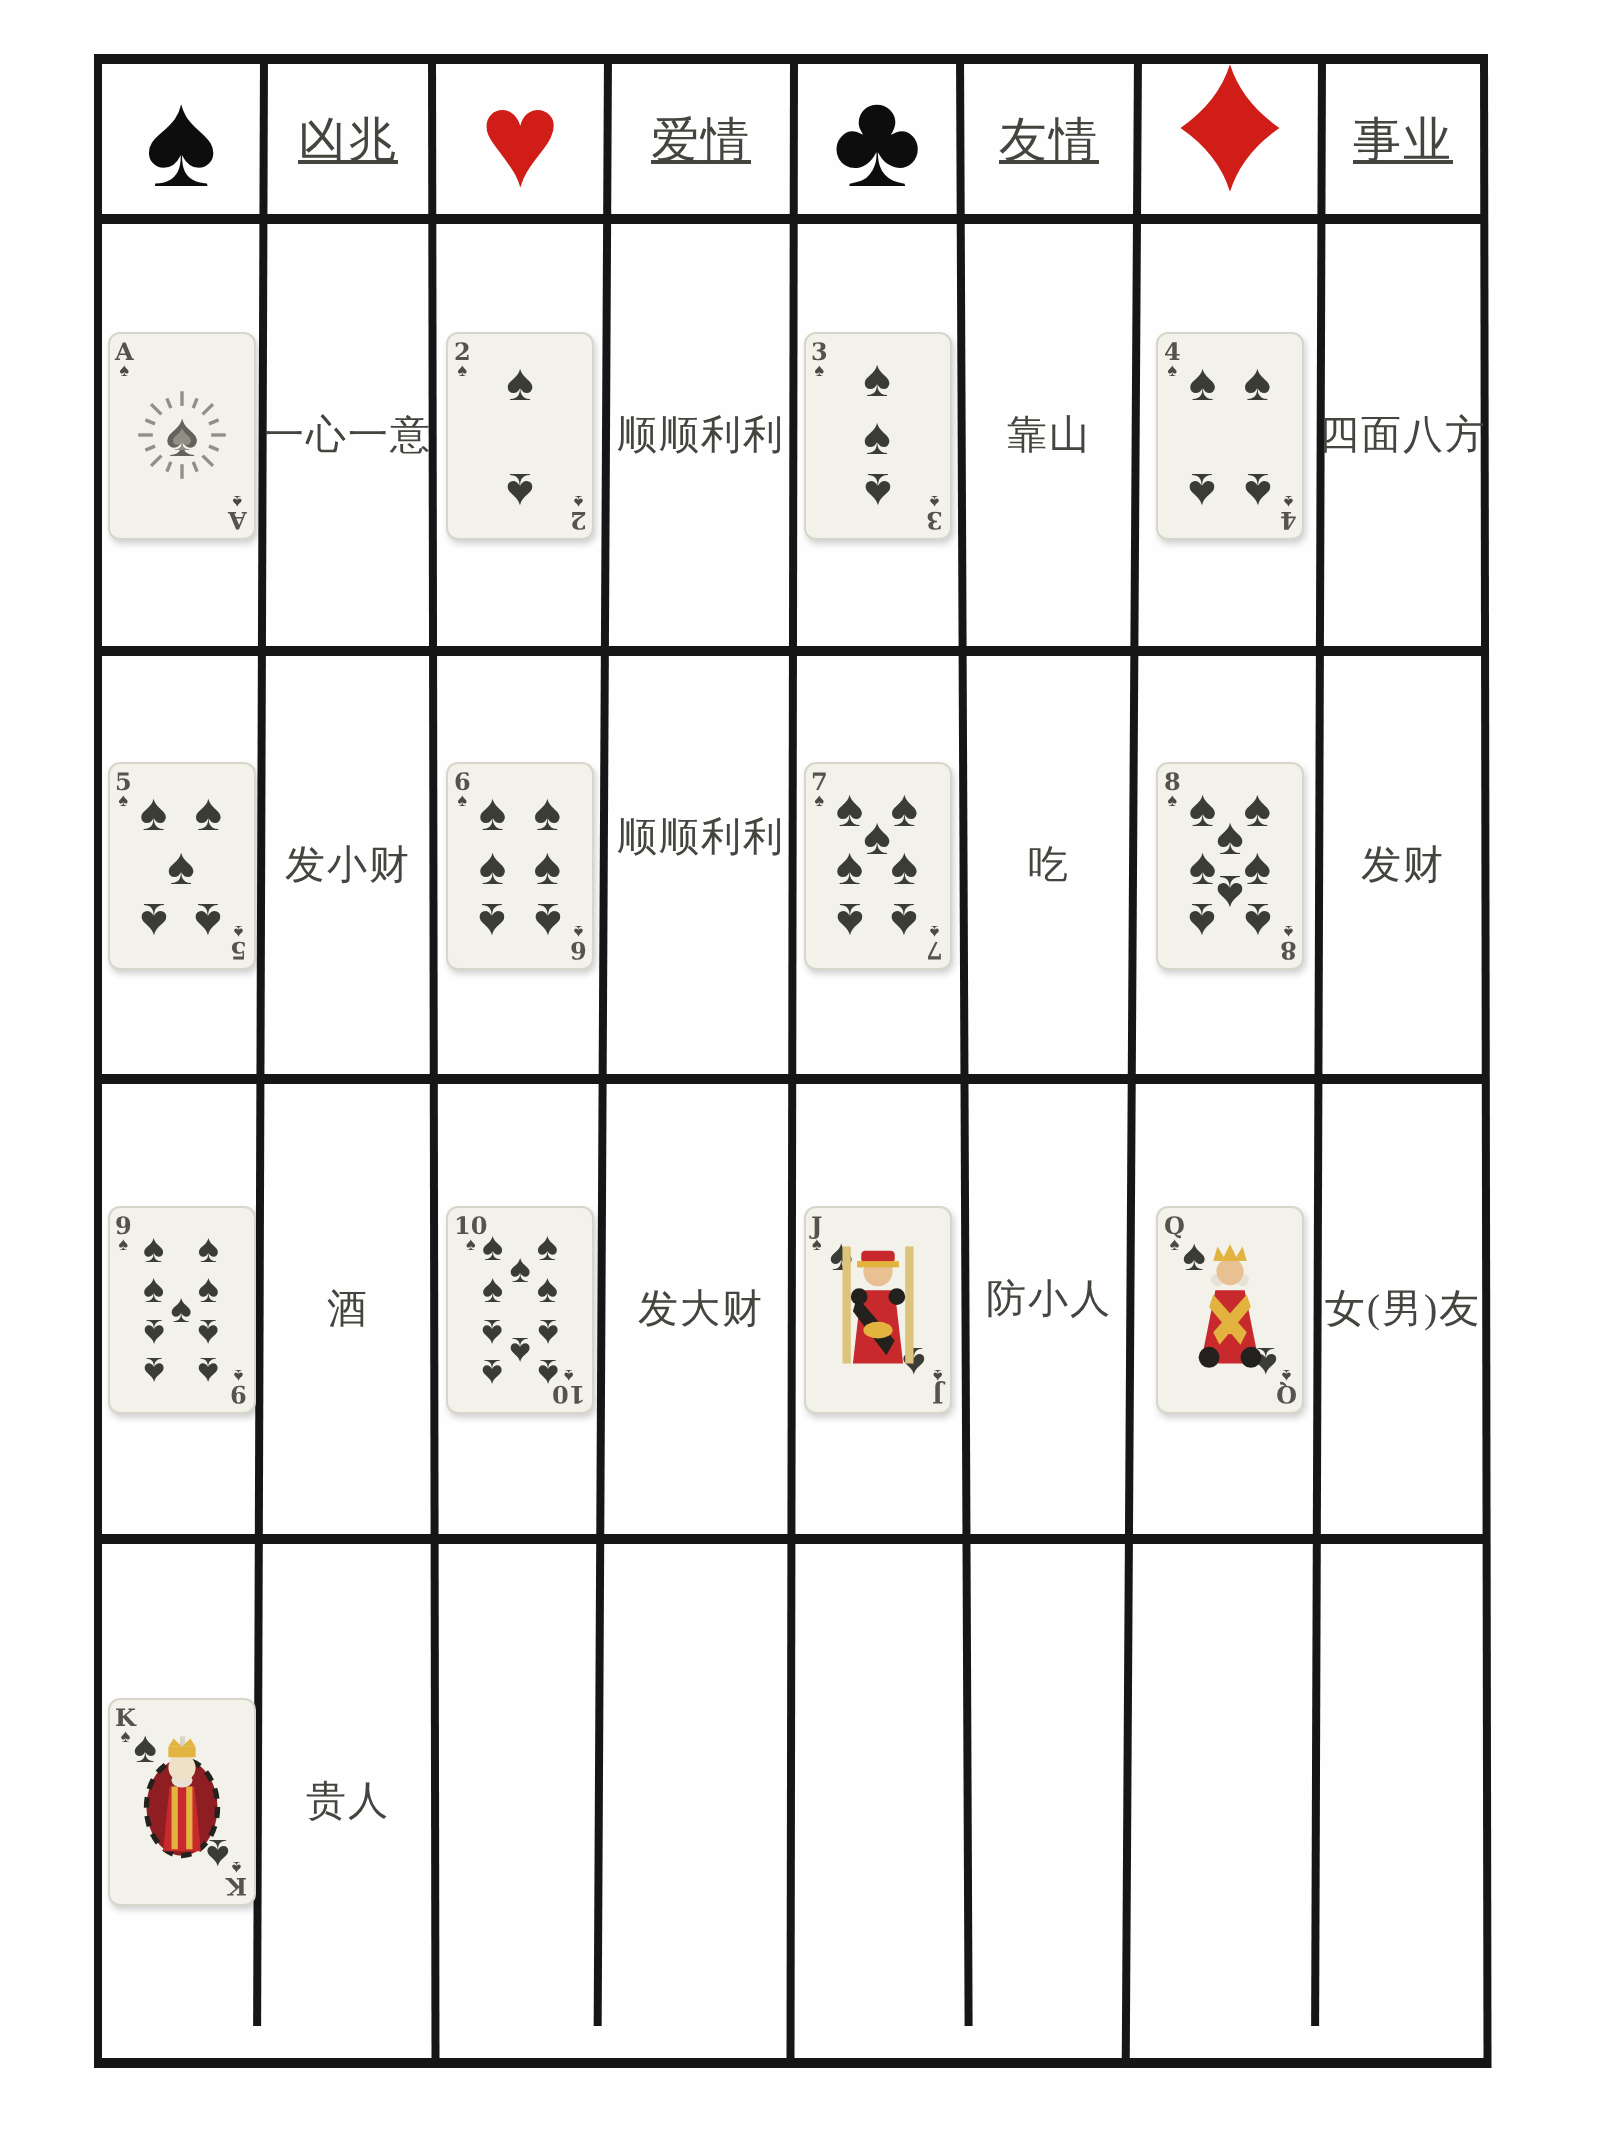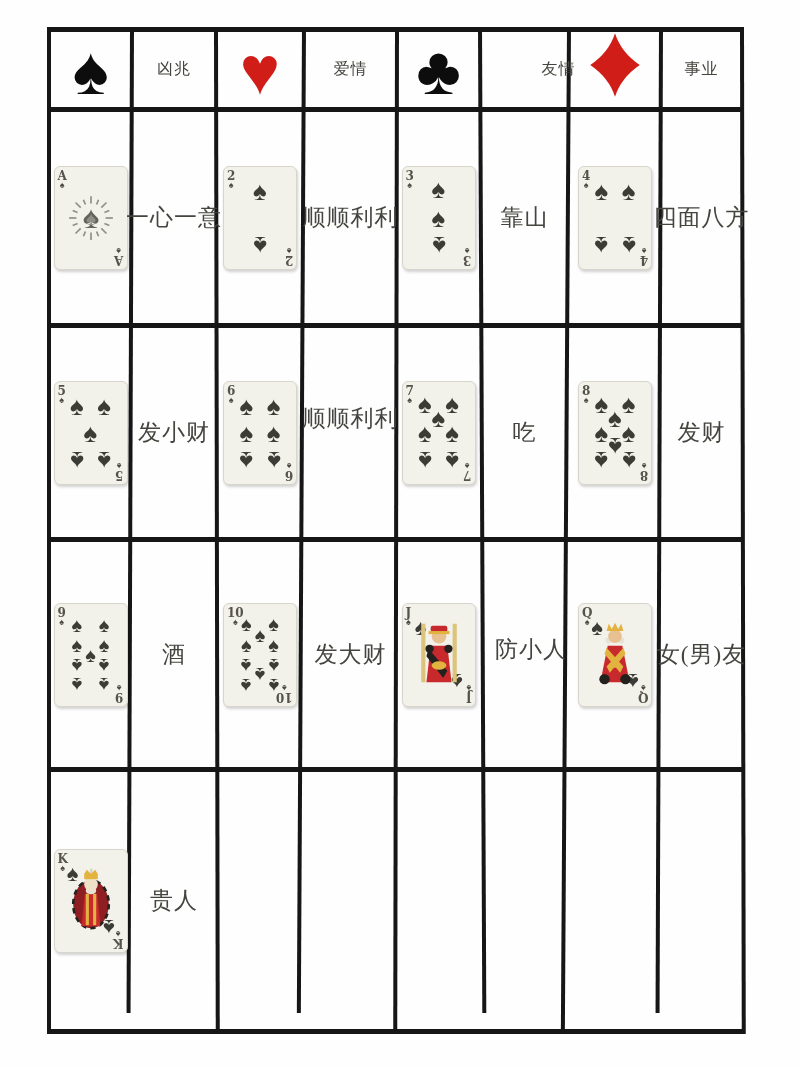--- a/index.html
+++ b/index.html
@@ -6,24 +6,24 @@
   .page{
     position:relative;width:800px;height:1067px;background:#fefefe;overflow:hidden;
     font-family:"Liberation Sans","DejaVu Sans",sans-serif;
   }
   .gline{position:absolute;background:#161616;}
   .cell{position:absolute;display:flex;align-items:center;justify-content:center;}
   .suit-glyph{font-size:68px;line-height:1;}
   .suit-black{color:#0d0d0d;}
   .suit-red{color:#d11d18;}
   .hdr-label,.meaning{
-    font-size:23px;color:#45443e;letter-spacing:1px;white-space:nowrap;
+    font-size:20px;color:#45443e;letter-spacing:1px;white-space:nowrap;
     font-family:"Liberation Serif","DejaVu Serif",serif;
   }
-  .hdr-label{font-size:16px;}
+  .hdr-label{font-size:24px;text-decoration:underline;}
   
   .card{
     position:relative;width:72px;height:102px;background:#f2f1ea;
     border:1px solid #d8d6cb;border-radius:6px;
     box-shadow:1px 2px 3px rgba(0,0,0,.18);
   }
   .corner{
     position:absolute;display:flex;flex-direction:column;align-items:center;
     line-height:1;color:#55544c;
   }
@@ -69,21 +69,21 @@
       </div>
       <div class="cell" style="left: 218px; top: 32px; width: 84px; height: 75px;">
         <span class="suit-glyph suit-red">♥</span>
       </div>
       <div class="cell" style="left: 306px; top: 32px; width: 89px; height: 75px;">
         <span class="hdr-label">爱情</span>
       </div>
       <div class="cell" style="left: 399px; top: 32px; width: 79px; height: 75px;">
         <span class="suit-glyph suit-black">♣</span>
       </div>
-      <div class="cell" style="left: 482px; top: 32px; width: 85px; height: 75px; padding-left: 34px;">
+      <div class="cell" style="left: 482px; top: 32px; width: 85px; height: 75px;">
         <span class="hdr-label">友情</span>
       </div>
       <div class="cell" style="left: 571px; top: 32px; width: 88px; height: 75px;">
         <span class="suit-glyph suit-red"><svg width="52" height="66" viewBox="0 0 44 56">
             <path d="M22 1 Q27 17 43 28 Q27 39 22 55 Q17 39 1 28 Q17 17 22 1 Z" fill="#d11d18"></path>
           </svg></span>
       </div>
       <div class="cell" style="left: 663px; top: 32px; width: 77px; height: 75px;">
         <span class="hdr-label">事业</span>
       </div>
@@ -330,21 +330,21 @@
               <circle cx="13" cy="27" r="4" fill="#23211e"></circle>
               <circle cx="31" cy="27" r="4" fill="#23211e"></circle>
               <polygon points="12,27 30,48 26,55 10,34" fill="#23211e"></polygon>
               <ellipse cx="22" cy="43" rx="7" ry="4" fill="#e2b33f"></ellipse>
               <circle cx="22" cy="15" r="7" fill="#e8c193"></circle>
               <rect x="14" y="5" width="16" height="6" rx="2" fill="#c8292c"></rect>
               <rect x="12" y="10" width="20" height="3" fill="#e2b33f"></rect>
             </svg></div>
         </div>
       </div>
-      <div class="cell" style="left: 482px; top: 542px; width: 85px; height: 215px; justify-content: flex-end;">
+      <div class="cell" style="left: 482px; top: 542px; width: 85px; height: 215px;">
         <span class="meaning">防小人</span>
       </div>
       <div class="cell" style="left: 571px; top: 542px; width: 88px; height: 225px;">
         <div class="card">
           <div class="corner tl">
             <div class="rk">Q</div>
             <div class="sm">♠</div>
           </div>
           <div class="corner br">
             <div class="rk">Q</div>

